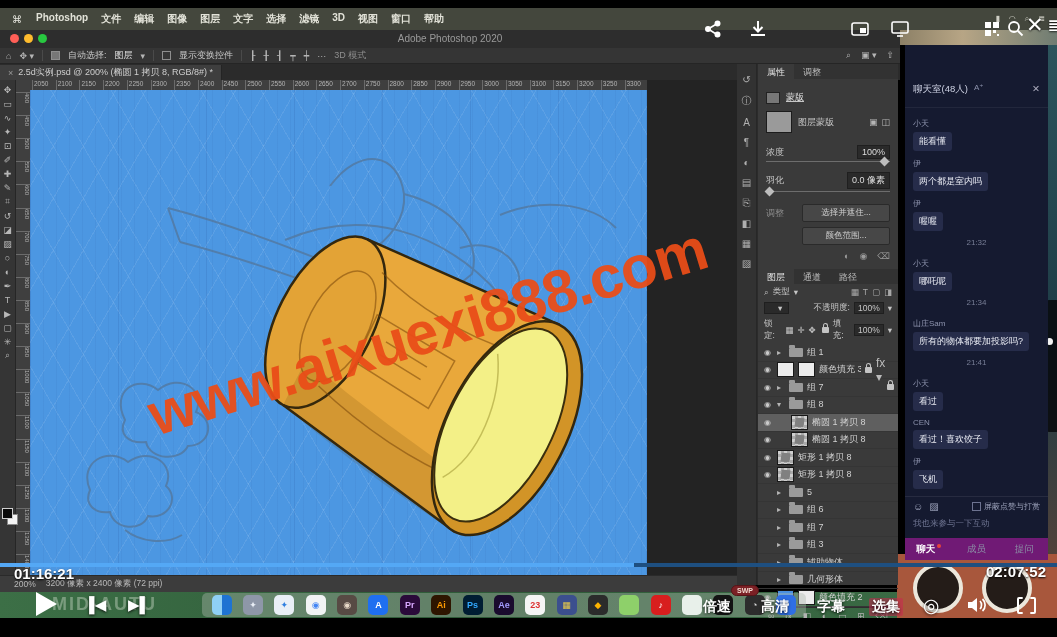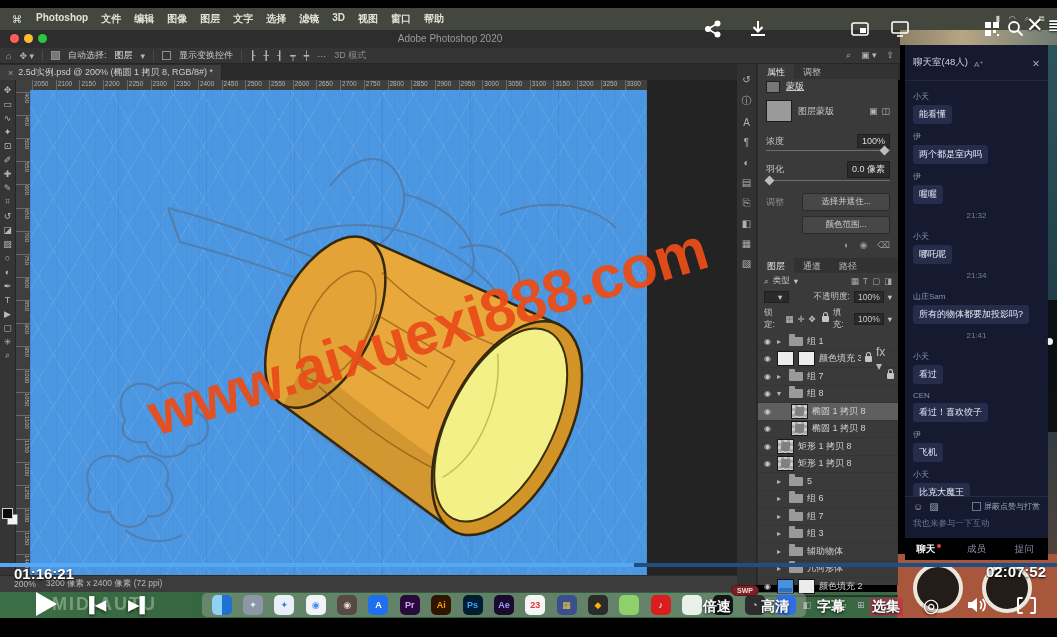--- a/index.html
+++ b/index.html
@@ -88,34 +88,34 @@
   .dockicon{width:20px;height:20px;border-radius:5px;display:flex;align-items:center;justify-content:center;
             font-size:9px;font-weight:bold;flex:none;}
   #dock-badge{left:731px;top:585px;background:#7b2025;color:#f2dcd2;font-size:7px;font-weight:bold;
               border-radius:6px;padding:1px 5px;z-index:40;border:1px solid #551518;}
   
   #watermark{left:150px;top:382px;font-size:60px;font-weight:bold;color:rgba(233,77,24,.95);
              transform:rotate(-17deg);transform-origin:left center;white-space:nowrap;z-index:30;letter-spacing:-1px;}
   
   #chat{left:905px;top:45px;width:143px;height:515px;background:rgba(23,28,52,.93);z-index:50;
         display:flex;flex-direction:column;box-sizing:border-box;}
-  #chat-header{display:flex;align-items:flex-end;gap:6px;padding:11px 8px;font-size:9.5px;color:#cdd1e2;
-               border-bottom:1px solid rgba(255,255,255,.06);}
+  #chat-header{display:flex;align-items:flex-start;gap:6px;padding:11px 8px;font-size:9.5px;color:#cdd1e2;
+               border-bottom:1px solid rgba(255,255,255,.06);margin-top:27px;}
   #chat-msgs{flex:1;overflow:hidden;padding:6px 8px;display:flex;flex-direction:column;gap:3px;}
   .cname{font-size:8px;color:#8d93ad;margin-top:4px;}
   .cbubble{background:#262c4a;border-radius:3px;color:#e8eaf2;font-size:9px;padding:3px 6px;align-self:flex-start;max-width:120px;}
   .ctime{align-self:center;font-size:8px;color:#787e96;margin:4px 0;}
   #chat-tools{display:flex;align-items:center;gap:6px;padding:4px 8px;border-top:1px solid rgba(255,255,255,.08);
               font-size:8px;color:#9aa0b8;}
   #chat-input{padding:2px 8px 8px;font-size:8.5px;color:#6d7390;}
   #chat-sendrow{display:flex;align-items:center;padding:0 8px 6px;font-size:8px;color:#9aa0b8;}
   .toggle{width:17px;height:9px;border-radius:5px;background:#3a405e;position:relative;margin-right:4px;}
   .toggle::after{content:"";position:absolute;left:1px;top:1px;width:7px;height:7px;border-radius:50%;background:#8d93ad;}
   #send-btn{margin-left:auto;background:#3a4268;color:#d6daf0;border-radius:3px;font-size:8.5px;padding:2px 9px;}
-  #chat-tabs{display:flex;background:#000000;height:22px;align-items:center;}
+  #chat-tabs{display:flex;background:#701a75;height:22px;align-items:center;}
   .chattab{flex:1;text-align:center;font-size:9.5px;color:#8b90a6;position:relative;}
   .chattab.active{color:#fff;font-weight:bold;}
   .reddot{display:inline-block;width:4px;height:4px;border-radius:50%;background:#e5443c;vertical-align:top;margin-left:2px;margin-top:1px;}
   #drawer-handle{left:1040px;top:300px;width:17px;height:132px;background:rgba(5,5,8,.8);border-radius:9px 0 0 9px;z-index:45;}
   #drawer-dot{left:1046px;top:338px;width:7px;height:7px;border-radius:50%;background:#f2f2f2;z-index:46;}
   
   #video-title{left:12px;top:17px;font-size:16px;font-weight:bold;color:#fff;z-index:60;text-shadow:0 1px 3px rgba(0,0,0,.9);}
   .ovicon{z-index:60;color:#fff;text-shadow:0 1px 2px rgba(0,0,0,.8);}
   #progress{left:0;top:563px;width:1057px;height:4px;background:#1e4f80;z-index:55;}
   #progress-played{height:4px;background:#54a8f5;}
@@ -338,21 +338,21 @@
       <span class="stripicon">▦</span>
       <span class="stripicon">▨</span>
     </div>
 
   <div class="abs" id="right-panels">
 
     <div class="ptabs">
       <div class="ptab active">属性</div>
       <div class="ptab">调整</div>
     </div>
-    <div class="prow" style="margin-top:1px;text-decoration:underline;">
+    <div class="prow" style="margin-top:12px;text-decoration:underline;">
       <span style="width:12px;height:10px;background:#777;display:inline-block;border:1px solid #222;"></span>
       <span style="color:#e0e0e0;">蒙版</span>
     </div>
     <div class="prow" style="margin-top:7px;">
       <span style="width:24px;height:20px;background:#9a9a9a;display:inline-block;border:1px solid #1c1c1c;"></span>
       <span>图层蒙版</span>
       <span style="margin-left:auto;display:flex;gap:4px;">
         <span class="optglyph">▣</span>
         <span class="optglyph">◫</span>
       </span>

